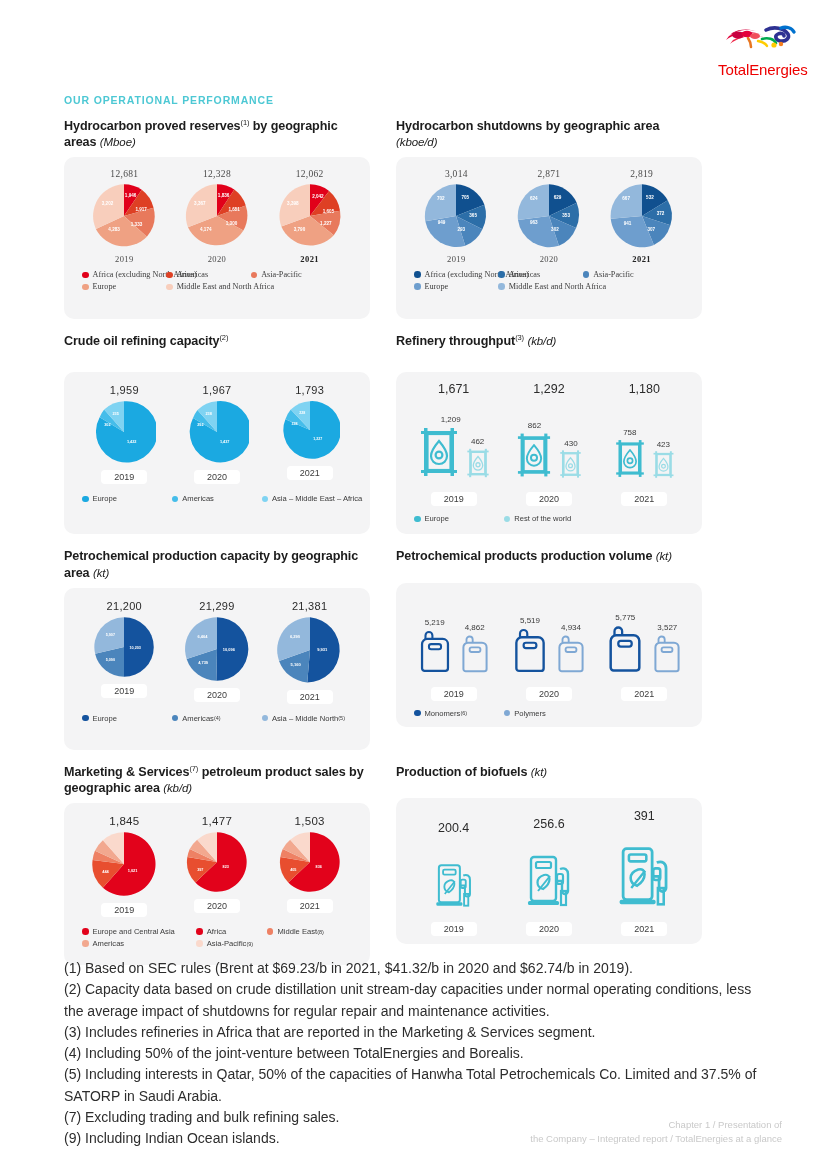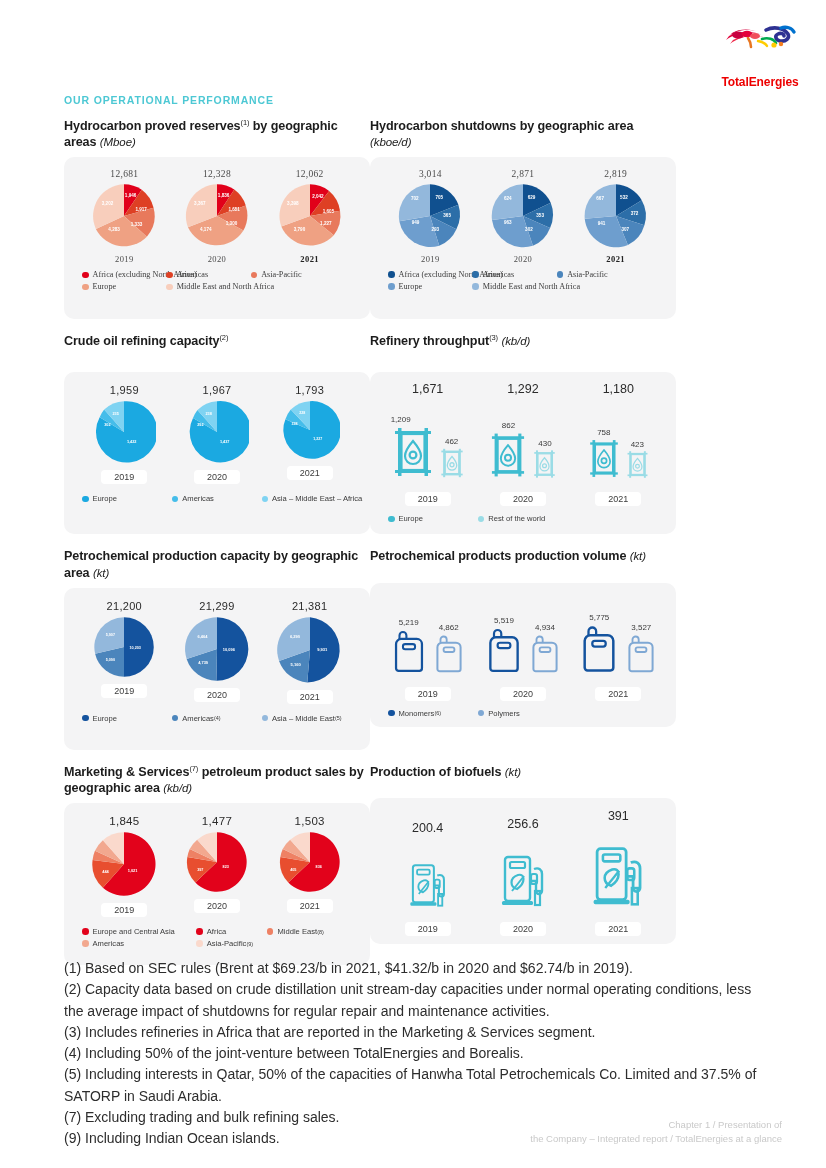--- a/index.html
+++ b/index.html
@@ -8,32 +8,32 @@
     background: #ffffff;
     font-family: "Liberation Sans", sans-serif;
     color: #1a1a1a;
     overflow: hidden;
   }
   .page { position: relative; width: 826px; height: 1168px; }
 
   
   .logo-wrap { position: absolute; right: 24px; top: 22px; width: 84px; text-align: center; }
   .logo-mark { width: 84px; height: 34px; display: block; }
-  .logo-word { font-size: 12px; font-weight: bold; color: #ed0000; letter-spacing: -0.1px; margin-top: 19px; }
+  .logo-word { font-size: 15px; font-weight: normal; color: #ed0000; letter-spacing: -0.1px; margin-top: 5px; }
 
   
   .section-head {
     position: absolute; left: 64px; top: 94px;
     font-size: 10.5px; font-weight: bold; letter-spacing: 0.85px;
     color: #4dc8d4; text-transform: uppercase;
   }
 
   
   .grid { position: absolute; left: 64px; top: 118px; width: 698px; }
-  .row { display: flex; }
+  .row { display: flex; gap: 26px; }
   .col { width: 306px; }
 
   .block-title {
     font-size: 12.6px; font-weight: bold; color: #1c1c1c;
     line-height: 1.28; margin-bottom: 7px; letter-spacing: -0.1px;
   }
   .block-title .unit { font-weight: normal; font-style: italic; font-size: 11.5px; }
   .block-title sup { font-size: 7.5px; font-weight: normal; vertical-align: super; }
 
   .panel {
@@ -350,21 +350,21 @@
         <div class="block-title" style="min-height:32px">
           <span>Refinery throughput</span><sup>(3)</sup>
           <span class="unit">(kb/d)</span>
         </div>
         <div class="panel tall">
           <div class="icons-row">
 
             <div class="icon-unit">
               <div class="big-total" style="margin-bottom:2px">1,671</div>
               <div class="icon-pair">
-                <div style="text-align:left">
+                <div style="text-align:right">
                   <div class="ival">1,209</div>
                   <svg width="44" height="56" viewBox="0 0 44 56">
                     <rect x="4" y="7" width="36" height="3" fill="#3FBCD0"></rect>
                       <rect x="4" y="46" width="36" height="3" fill="#3FBCD0"></rect>
                     <rect x="7" y="4" width="3.5" height="48" fill="#3FBCD0"></rect>
                       <rect x="33.5" y="4" width="3.5" height="48" fill="#3FBCD0"></rect>
                     <rect x="10.5" y="10" width="23" height="36" fill="none" stroke="#3FBCD0" stroke-width="2.2"></rect>
                     <path d="M22 17 C28 24, 30 28, 30 32 A8 8 0 0 1 14 32 C14 28, 16 24, 22 17 Z" fill="none" stroke="#3FBCD0" stroke-width="2.2"></path>
                     <circle cx="22" cy="31" r="3.4" fill="none" stroke="#3FBCD0" stroke-width="2.2"></circle>
                   </svg>
@@ -514,21 +514,21 @@
                 <span class="dot" style="background:#14539E"></span>
                 <span>Europe</span>
               </div>
             <div class="legend-item" style="width:33%;margin-right:0">
                 <span class="dot" style="background:#4B85BC"></span>
                 <span>Americas</span>
                 <sup>(4)</sup>
               </div>
             <div class="legend-item" style="width:33%;margin-right:0">
                 <span class="dot" style="background:#93B8DC"></span>
-                <span>Asia – Middle East</span>
+                <span>Asia – Middle North</span>
                 <sup>(5)</sup>
               </div>
           </div>
         </div>
       </div>
 
       <div class="col">
         <div class="block-title">
           <span>Petrochemical products production volume</span>
           <span class="unit">(kt)</span>

